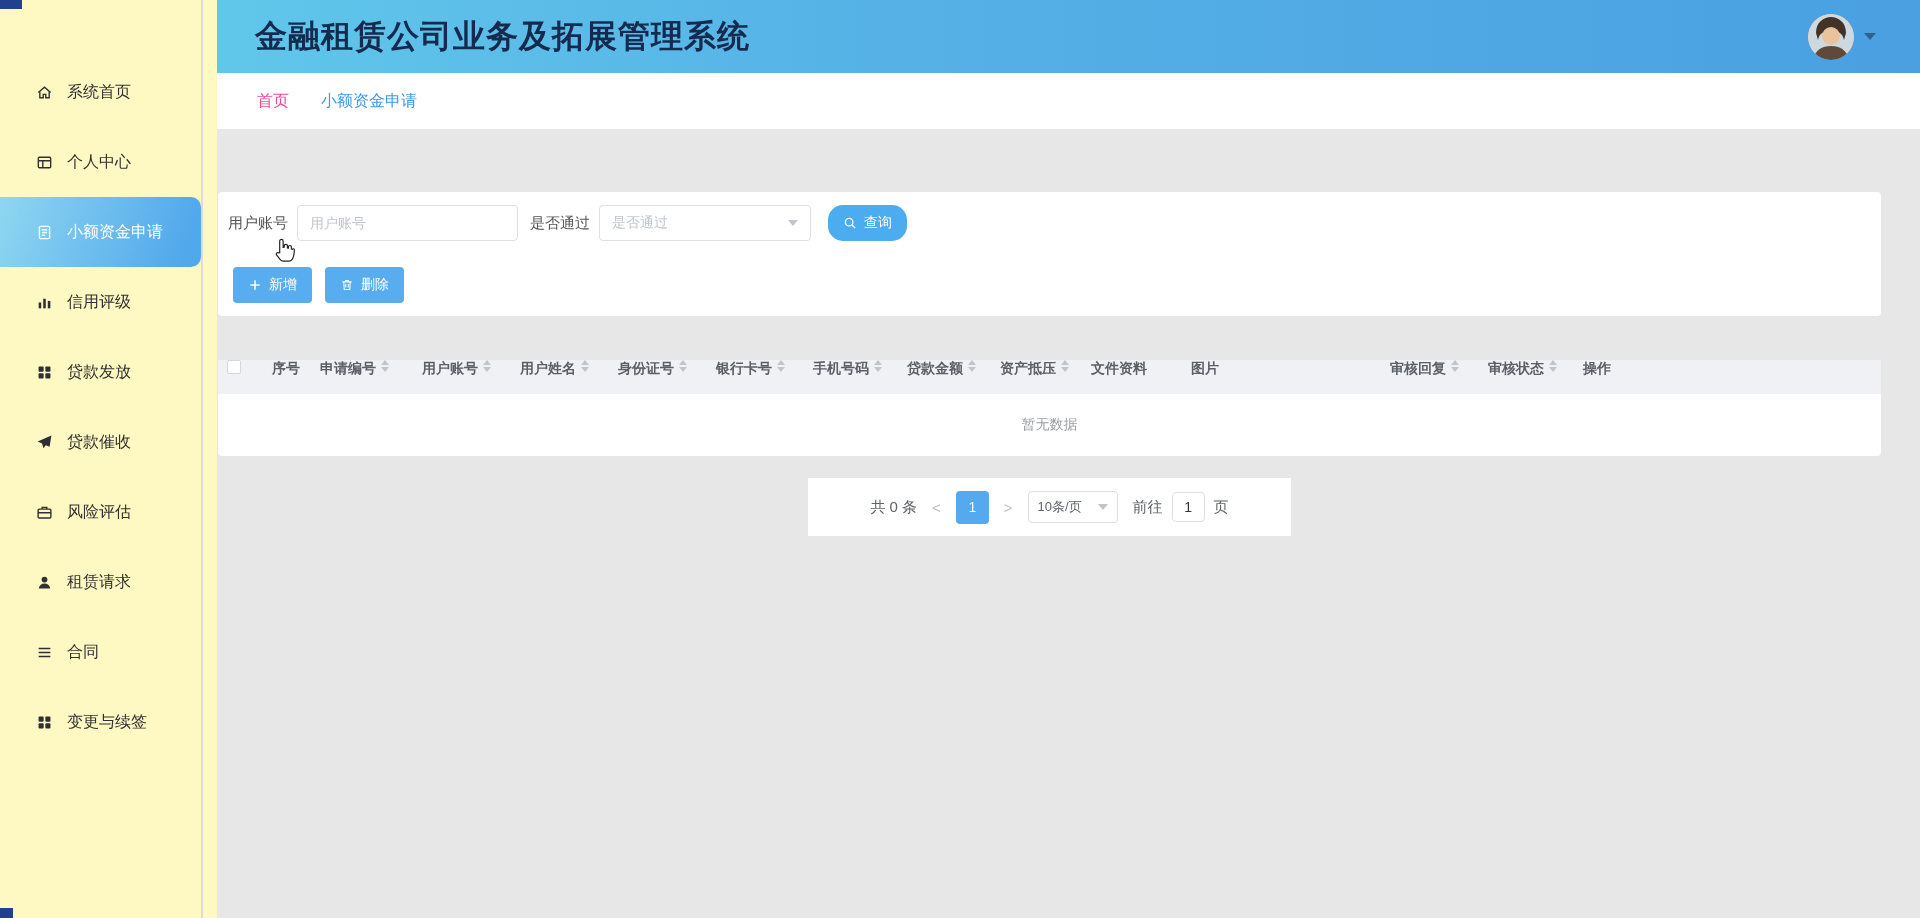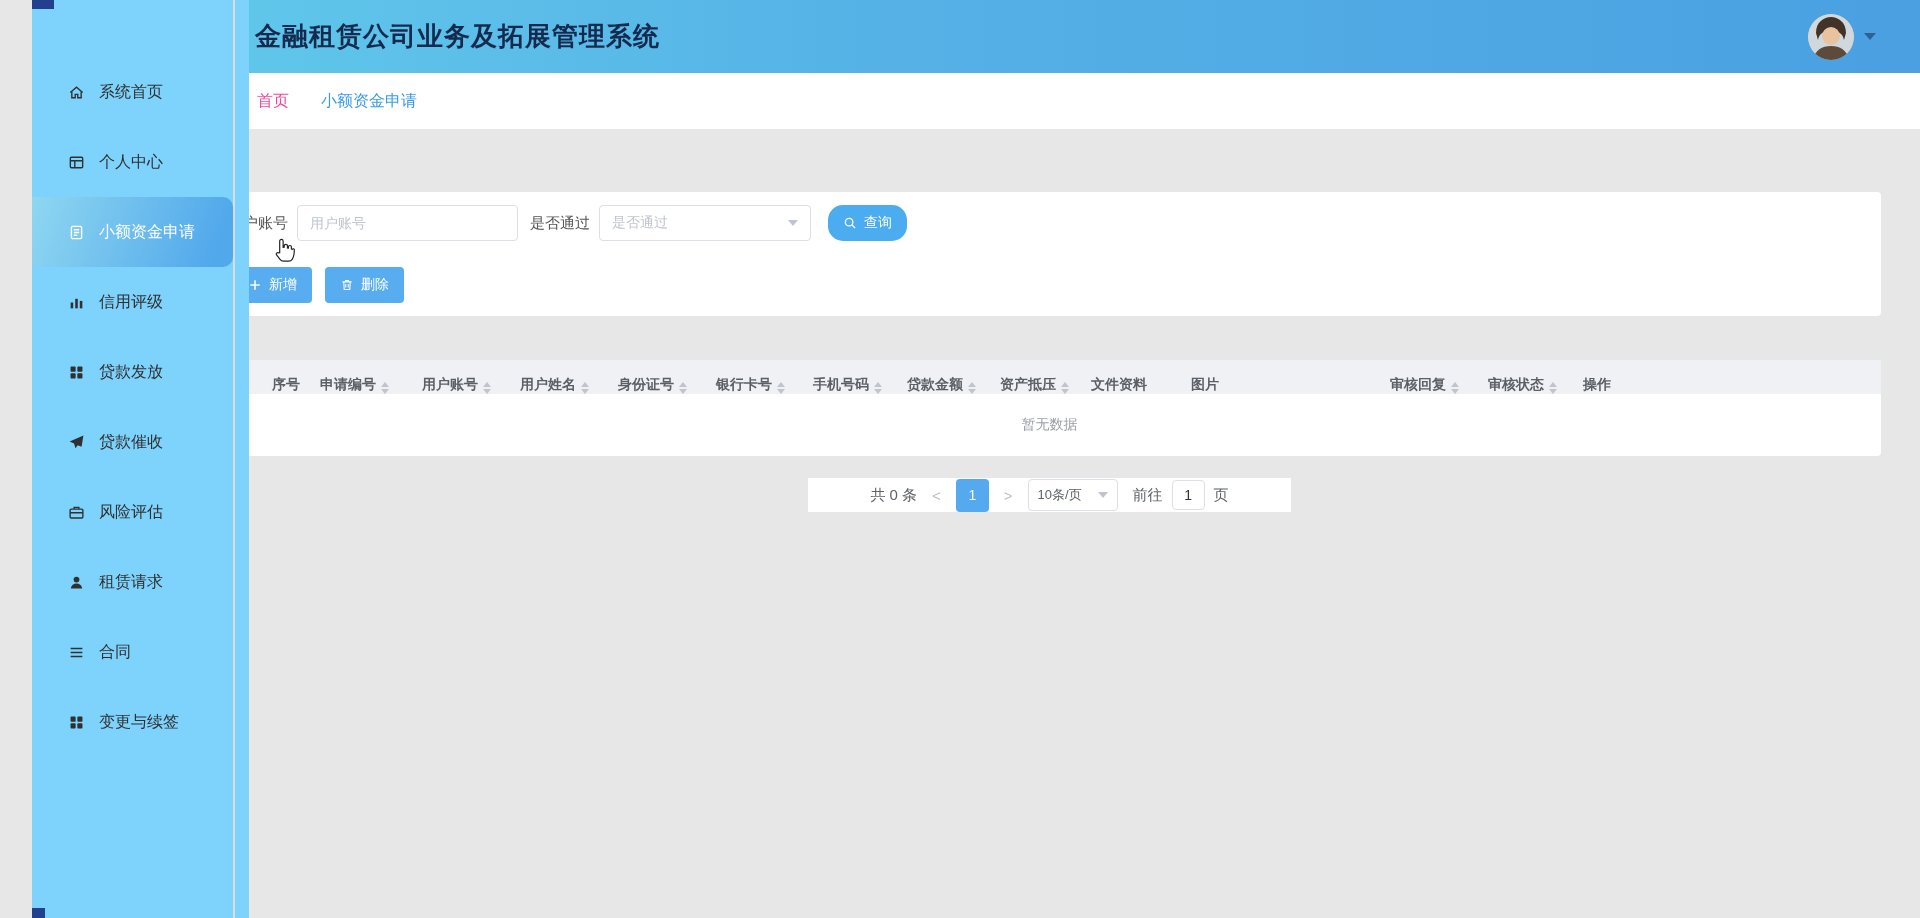--- a/index.html
+++ b/index.html
@@ -3,38 +3,38 @@
 <meta charset="utf-8">
 <style>
   * { margin:0; padding:0; box-sizing:border-box; }
   html,body { width:1920px; height:918px; }
   body {
     position:relative; overflow:hidden; background:#e7e7e7;
     font-family:"Liberation Sans","DejaVu Sans",sans-serif;
   }
 
   
-  .sidebar { position:absolute; left:0; top:0; width:217px; height:100%; background:#7dd3fc; z-index:5;margin-left:32px; }
+  .sidebar { position:absolute; left:0; top:0; width:217px; height:100%; background:#fef9c3; z-index:5; }
   .sidebar-line { position:absolute; left:201px; top:0; width:2px; height:100%; background:#dcdcdc; }
   .corner-top { position:absolute; left:0; top:0; width:22px; height:9px; background:#23408f; }
   .corner-bottom { position:absolute; left:0; bottom:0; width:13px; height:10px; background:#23408f; }
   .menu { width:201px; padding-top:57px; }
   .side-item { height:70px; display:flex; align-items:center; gap:14px; padding-left:36px;
                font-size:16px; color:#303030; cursor:pointer; }
   .side-item .icon { width:17px; height:17px; display:inline-flex; color:#303030; flex:0 0 auto; }
   .side-item .icon svg { width:100%; height:100%; }
   .side-item.active { background:linear-gradient(110deg,#8fd7f1 0%,#51a8eb 90%);
                       color:#fff; border-radius:0 10px 10px 0; }
   .side-item.active .icon { color:#fff; }
 
   
   .main { position:absolute; left:217px; top:0; width:1703px; height:100%; }
   .header { height:73px; background:linear-gradient(90deg,#60c7ea 0%,#55b1e6 40%,#4aa0e1 100%);
             display:flex; align-items:center; padding:0 44px 0 38px; }
-  .title { font-size:26px; font-weight:700; color:#142a4e; letter-spacing:1px; }
+  .title { font-size:32px; font-weight:700; color:#142a4e; letter-spacing:1px; }
   .user { margin-left:auto; display:flex; align-items:center; gap:10px; cursor:pointer; }
   .avatar { width:46px; height:46px; border-radius:50%; overflow:hidden; display:block; background:#d7c6b2; }
   .avatar svg { display:block; width:100%; height:100%; }
   .caret-down { width:0; height:0; border-left:6px solid transparent; border-right:6px solid transparent;
                 border-top:7px solid rgba(25,45,80,.55); }
 
   .tabbar { height:56px; background:#fff; display:flex; align-items:center; gap:32px; padding-left:40px; }
   .tab { font-size:16px; color:#ec4899; cursor:pointer; }
   .tab.active { color:#3c9ae8; }
 
@@ -58,34 +58,34 @@
   .btn { height:36px; border:none; border-radius:4px; background:#57adf0; color:#fff; font-size:14px;
          display:inline-flex; align-items:center; gap:7px; padding:0 15px; cursor:pointer; font-family:inherit; }
   .btn .bicon { width:14px; height:14px; display:inline-flex; color:#fff; }
   .btn .bicon svg { width:100%; height:100%; }
   .query-btn { background:#4cacf0;border-radius:15px; }
   .btn-row { margin-top:26px; display:flex; gap:13px; padding-left:5px; }
 
   
   .thead { display:flex; align-items:center; height:34px; background:#eff1f4;
            font-size:14px; font-weight:700; color:#5b5f66; }
-  .th { display:flex; align-items:flex-end; height:100%; flex:0 0 auto; }
+  .th { display:flex; align-items:flex-start; height:100%; flex:0 0 auto; }
   .th.cb { padding-left:9px; }
   .checkbox { width:14px; height:14px; border:1px solid #d3d7de; border-radius:2px; background:#fff;
               display:inline-block; cursor:pointer; }
   .sort-caret { display:inline-flex; flex-direction:column; gap:2px; margin-left:5px; cursor:pointer; }
   .sort-caret i { display:block; width:0; height:0; border-left:4px solid transparent; border-right:4px solid transparent; }
   .sort-caret .up { border-bottom:5px solid #c0c4cc; }
   .sort-caret .down { border-top:5px solid #c0c4cc; }
   .tbody-empty { height:62px; display:flex; align-items:center; justify-content:center;
                  font-size:14px; color:#9b9ea5; }
 
   
   .pager-wrap { display:flex; justify-content:center; margin-top:22px; }
-  .pager { background:#fff; height:34px; display:flex; align-items:center; gap:15px; padding:0 62px;
+  .pager { background:#fff; height:58px; display:flex; align-items:center; gap:15px; padding:0 62px;
            font-size:15px; color:#5f6368; }
   .arrow { color:#b7bdc7; font-size:15px; cursor:pointer; }
   .page-num { width:33px; height:33px; background:#55a9ee; color:#fff; border-radius:4px;
               display:flex; align-items:center; justify-content:center; font-size:14px; cursor:pointer; }
   .size-select { width:90px; height:32px; border:1px solid #dcdfe6; border-radius:4px; background:#fff;
                  display:flex; align-items:center; justify-content:space-between; padding:0 9px;
                  font-size:13px; color:#5f6368; cursor:pointer; }
   .goto { display:flex; align-items:center; gap:9px; }
   .goto-input { width:33px; height:30px; border:1px solid #dcdfe6; border-radius:4px; text-align:center;
                 font-size:14px; color:#333; outline:none; font-family:inherit; }

